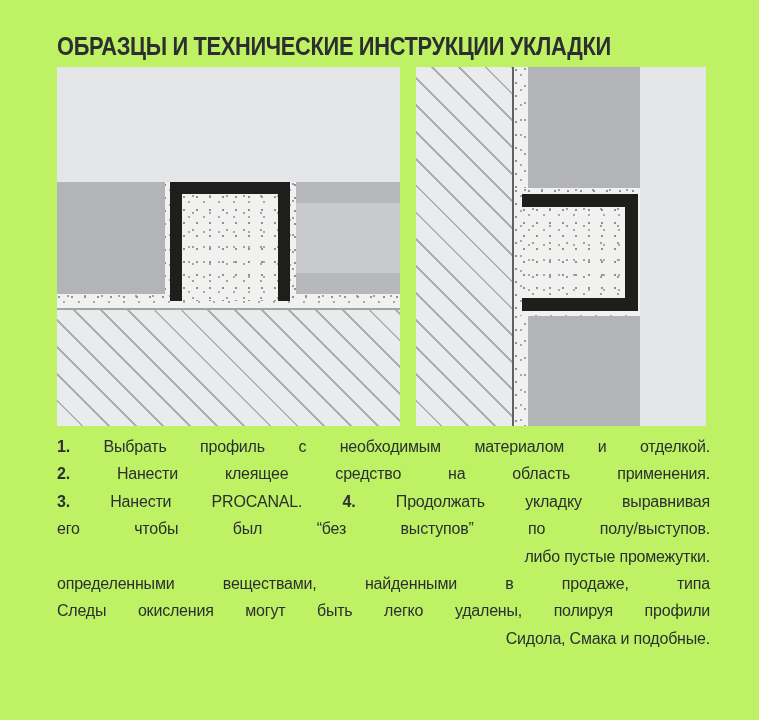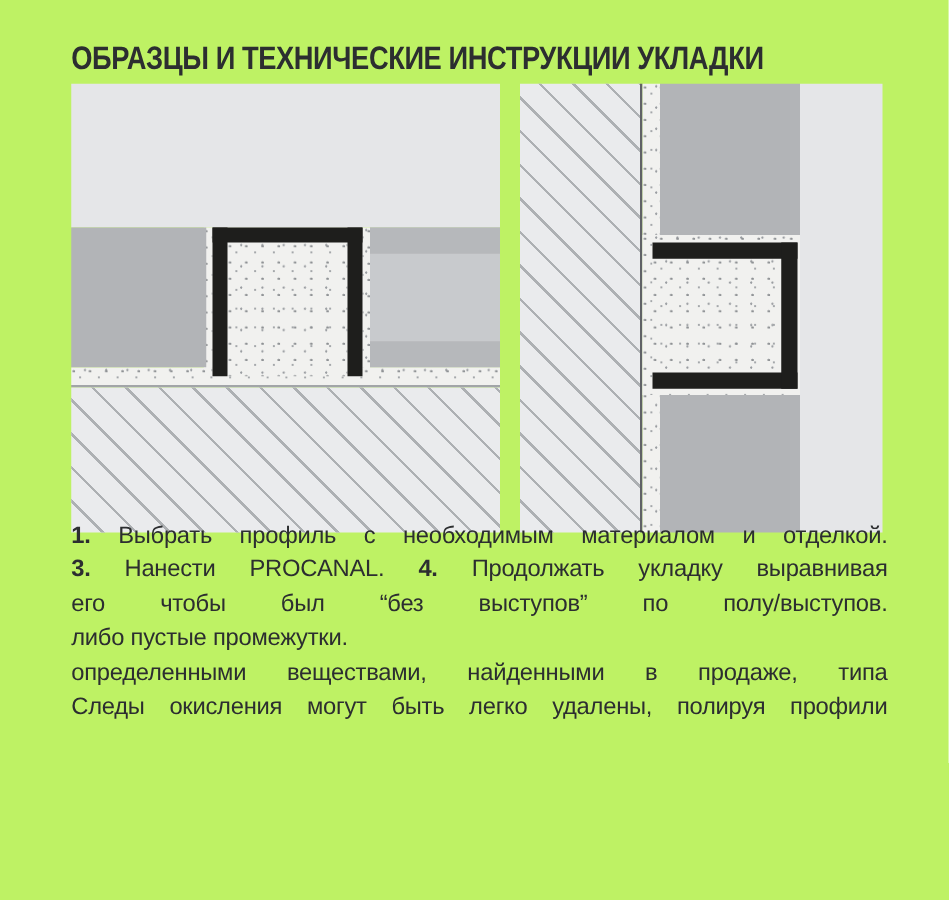--- a/index.html
+++ b/index.html
@@ -62,25 +62,25 @@
   .fig-wall .joint-v    { left:98px; top:121px; width:126px; height:128px; }
   .fig-wall .tile-b     { left:112px; top:249px; width:112px; height:110px; background:var(--tile-gray,#b2b4b7); }
   .fig-wall .bg-right   { left:224px; top:0; width:66px; height:359px; background:var(--background-gray,#e5e6e8); }
   .fig-wall .profile-c  {
     left:106px; top:127px; width:116px; height:117px; box-sizing:border-box;
     border:13px solid var(--profile-black,#1e1e1c); border-left:0;
   }
 
   
   .instructions {
-    position:absolute; left:57px; top:415px; width:653px;
-    font-size:19px; line-height:27.4px; letter-spacing:-0.2px;
+    position:absolute; left:57px; top:433px; width:653px;
+    font-size:16px; line-height:27.4px; letter-spacing:-0.2px;
     color:var(--text,#2c2e30);
   }
-  .instructions .line { text-align:left; }
+  .instructions .line { text-align:right; }
   .instructions .line.just { text-align:justify; text-align-last:justify; }
   .instructions .b { font-weight:700; }
 </style>
 </head>
 <body>
 
 <div class="page">
 
   <div class="title">ОБРАЗЦЫ И ТЕХНИЧЕСКИЕ ИНСТРУКЦИИ УКЛАДКИ</div>
 
@@ -104,20 +104,22 @@
     <div class="stip adh-v"></div>
     <div class="tile-t"></div>
     <div class="stip joint-v"></div>
     <div class="tile-b"></div>
     <div class="bg-right"></div>
     <div class="stip profile-c"></div>
   </div>
 
   <div class="instructions">
       <div class="line just"><span class="b">1.</span><span> Выбрать профиль с необходимым материалом и отделкой.</span></div>
+      <div class="line just"><span class="b">2.</span><span> Нанести клеящее средство на область применения.</span></div>
       <div class="line just"><span class="b">3.</span><span> Нанести PROCANAL. </span><span class="b">4.</span><span> Продолжать укладку выравнивая</span></div>
       <div class="line just"><span>его чтобы был “без выступов” по полу/выступов.</span></div>
       <div class="line"><span>либо пустые промежутки.</span></div>
       <div class="line just"><span>определенными веществами, найденными в продаже, типа</span></div>
       <div class="line just"><span>Следы окисления могут быть легко удалены, полируя профили</span></div>
+      <div class="line"><span>Сидола, Смака и подобные.</span></div>
     </div>
 
 </div>
 
 </body></html>

